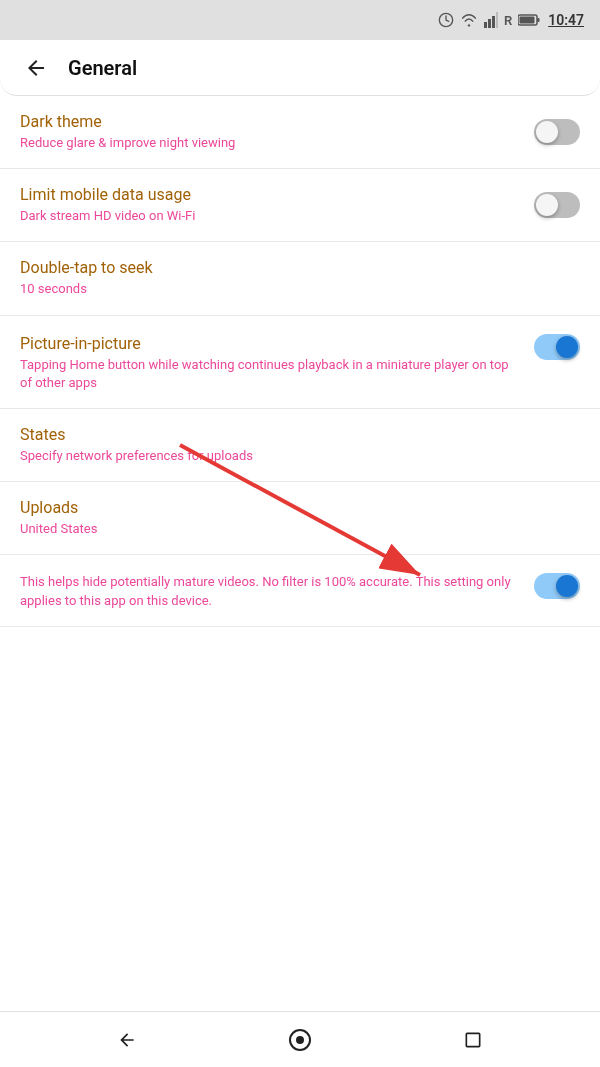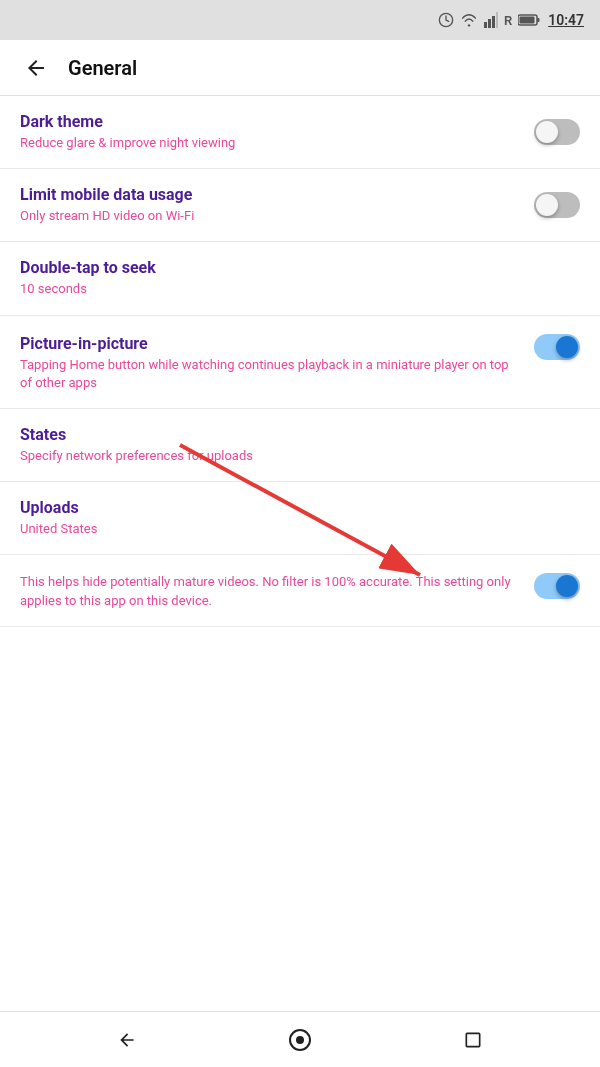--- a/index.html
+++ b/index.html
@@ -40,20 +40,21 @@
     }
 
     
     .app-bar {
       height: 56px;
       display: flex;
       align-items: center;
       padding: 0 16px;
       border-bottom: 1px solid #e0e0e0;
       background: #fff;
+      border-radius: 17px;
     }
 
     .app-bar .back-btn {
       width: 40px;
       height: 40px;
       display: flex;
       align-items: center;
       justify-content: center;
       cursor: pointer;
       margin-right: 12px;
@@ -86,22 +87,22 @@
       padding-top: 18px;
     }
 
     .setting-text {
       flex: 1;
       padding-right: 16px;
     }
 
     .setting-title {
       font-size: 16px;
-      font-weight: 700;
-      color: #4c1d95;
+      font-weight: 400;
+      color: #a16207;
       margin-bottom: 3px;
     }
 
     .setting-subtitle {
       font-size: 13px;
       color: #ec4899;
       line-height: 1.4;
     }
 
     
@@ -229,21 +230,21 @@
     </div>
     <div class="toggle">
       <div class="toggle-track off"></div>
       <div class="toggle-thumb off"></div>
     </div>
   </div>
 
   <div class="setting-item">
     <div class="setting-text">
       <div class="setting-title">Limit mobile data usage</div>
-      <div class="setting-subtitle">Only stream HD video on Wi-Fi</div>
+      <div class="setting-subtitle">Dark stream HD video on Wi-Fi</div>
     </div>
     <div class="toggle">
       <div class="toggle-track off"></div>
       <div class="toggle-thumb off"></div>
     </div>
   </div>
 
   <div class="setting-item">
     <div class="setting-text">
       <div class="setting-title">Double-tap to seek</div>

